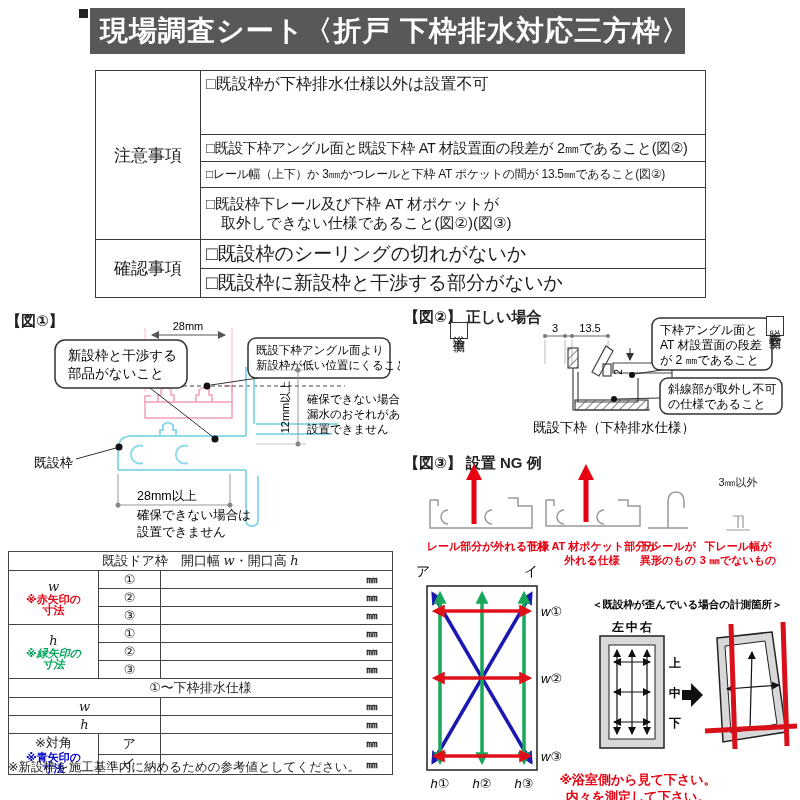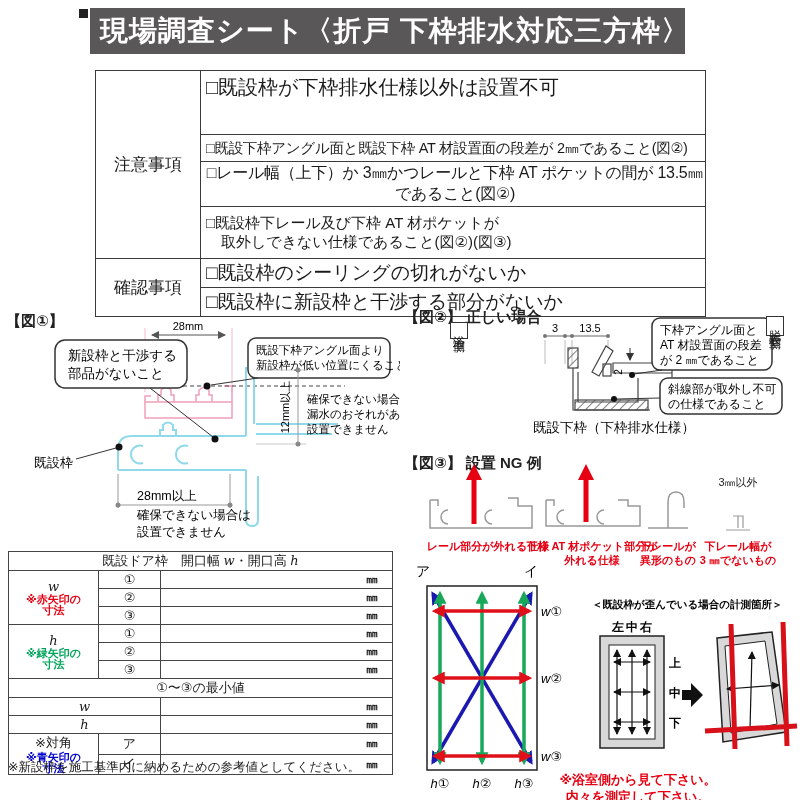--- a/index.html
+++ b/index.html
@@ -9,37 +9,37 @@
   
   .corner-sq{position:absolute;left:79px;top:9px;width:9px;height:9px;background:#222;}
   .header{position:absolute;left:90px;top:8px;width:595px;height:46px;background:#595757;
           color:#fff;font-weight:bold;font-size:28px;line-height:46px;padding-left:10px;
           letter-spacing:1px;box-sizing:border-box;white-space:nowrap;}
   
   table.checklist{position:absolute;left:95px;top:70px;border-collapse:collapse;table-layout:fixed;}
   table.checklist td{border:1px solid #3a3a3a;box-sizing:border-box;}
   table.checklist td.lbl{width:105px;text-align:center;font-size:17px;vertical-align:middle;}
   table.checklist td.it{width:505px;padding-left:5px;vertical-align:middle;white-space:pre-line;}
-  .r1{height:64px;font-size:20px;vertical-align:top !important;padding-top:3px;}
+  .r1{height:64px;font-size:16px;vertical-align:top !important;padding-top:3px;}
   .r2{height:27px;font-size:14.5px;letter-spacing:-0.3px;}
-  .r3{height:26px;font-size:16px;letter-spacing:-0.3px;text-align:center;}
+  .r3{height:26px;font-size:12px;letter-spacing:-0.3px;}
   .r4{height:52px;font-size:15px;}
   .r5{height:28px;font-size:19px;}
   .r6{height:28px;font-size:19px;}
   
   .vbox{position:absolute;writing-mode:vertical-rl;border:1.5px solid #333;font-size:12px;
         padding:3px 1px;letter-spacing:3px;background:#fff;line-height:14px;}
   
   table.mt{position:absolute;left:8px;top:551px;border-collapse:collapse;width:385px;table-layout:fixed;}
   table.mt td{border:1px solid #444;box-sizing:border-box;font-size:13px;padding:0 14px;height:17px;}
   table.mt .c{text-align:center;}
   table.mt .tt td{font-size:13px;height:16px;}
   .wi{font-family:"DejaVu Serif","Liberation Serif",serif;font-style:italic;font-size:13px;}
   .rednote{color:#e60012;font-size:11px;font-weight:bold;line-height:11px;}
-  .greennote{color:#00a45a;font-size:11px;font-weight:bold;line-height:11px;}
+  .greennote{color:#00a45a;font-size:11px;font-weight:bold;line-height:11px;font-style:italic;}
   .bluenote{color:#0000cc;font-size:11px;font-weight:bold;line-height:11px;}
   .kat{font-size:14px;}
   td.val{text-align:right;}
   .unit{font-size:12px;font-weight:bold;}
   .footnote{position:absolute;left:8px;top:759px;font-size:12.5px;}
   
   .mnote{position:absolute;left:553px;top:744px;width:170px;color:#e60012;font-weight:bold;
          font-size:13px;line-height:17px;text-align:center;margin-top:27px;}
   svg text{font-family:"Liberation Sans","DejaVu Sans",sans-serif;}
   .figtitle{font-weight:bold;font-size:15px;fill:#222;}
@@ -299,21 +299,21 @@
     </tr>
     <tr>
           <td class="c">②</td>
         <td class="val"><span class="unit">㎜</span></td>
         </tr>
     <tr>
           <td class="c">③</td>
         <td class="val"><span class="unit">㎜</span></td>
         </tr>
     <tr>
-          <td colspan="3" class="c">①〜③の最小値</td>
+          <td colspan="3" class="c">①〜下枠排水仕様</td>
         </tr>
     <tr>
           <td colspan="2" class="c wi">w</td>
         <td class="val"><span class="unit">㎜</span></td>
         </tr>
     <tr>
           <td colspan="2" class="c wi">h</td>
         <td class="val"><span class="unit">㎜</span></td>
         </tr>
     <tr>

